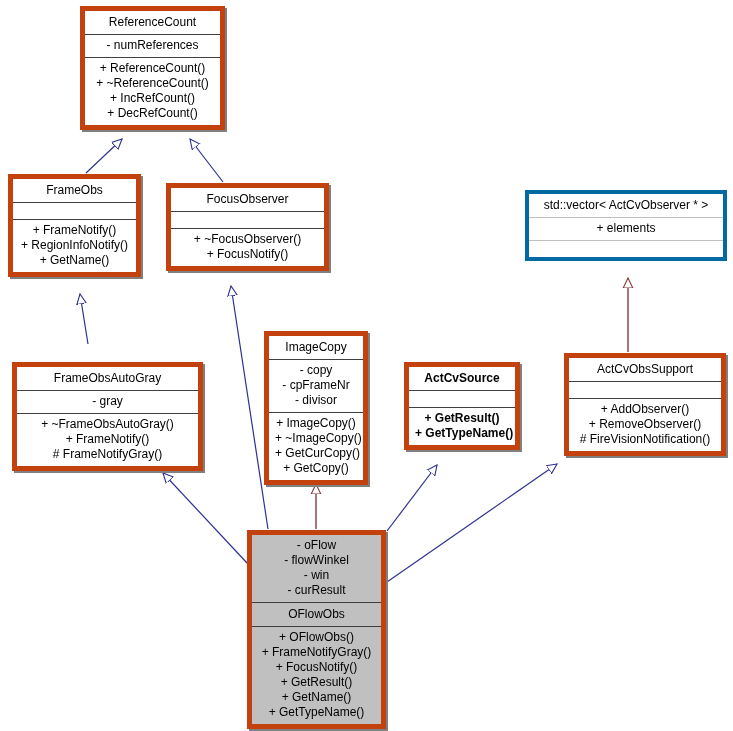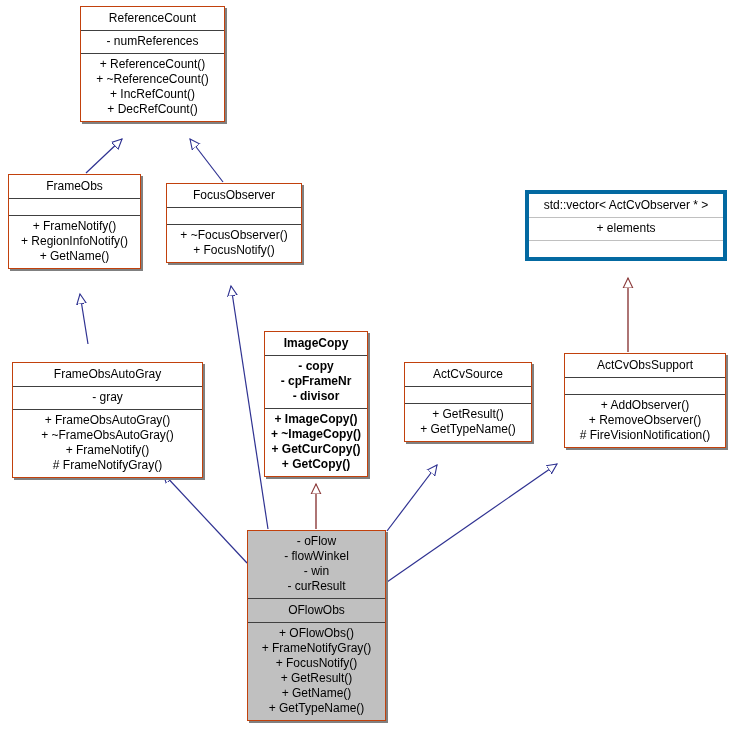--- a/index.html
+++ b/index.html
@@ -20,21 +20,21 @@
     left: 0;
     top: 0;
     width: 733px;
     height: 731px;
     pointer-events: none;
   }
   .node {
     position: absolute;
     box-sizing: border-box;
     background: #ffffff;
-    border: 1px solid #c2410c;
+    border: 5px solid #c2410c;
     z-index: 2;
   }
   .node.shadow {
     box-shadow: 2px 2px 0 0 #808080;
   }
   .node.highlight {
     background: #c0c0c0;
   }
   .node.faint {
     border: 4px solid #0369a1;
@@ -130,62 +130,61 @@
     </div>
     <div class="node shadow" style="left: 8px; top: 174px; width: 133px;">
       <div class="sec title">FrameObs</div>
       <div class="sec attrs empty"></div>
       <div class="sec ops">
         <div class="member">+ FrameNotify()</div>
         <div class="member">+ RegionInfoNotify()</div>
         <div class="member">+ GetName()</div>
       </div>
     </div>
-    <div class="node shadow" style="left: 166px; top: 183px; width: 136px;">
+    <div class="node shadow" style="left: 166px; top: 183px; width: 163px;">
       <div class="sec title">FocusObserver</div>
       <div class="sec attrs empty"></div>
       <div class="sec ops">
         <div class="member">+ ~FocusObserver()</div>
         <div class="member">+ FocusNotify()</div>
       </div>
     </div>
     <div class="node faint" style="left: 525px; top: 190px; width: 202px;">
       <div class="sec title">std::vector&lt; ActCvObserver * &gt;</div>
       <div class="sec attrs">
         <div class="member">+ elements</div>
       </div>
       <div class="sec ops empty"></div>
     </div>
     <div class="node shadow" style="left: 12px; top: 362px; width: 191px;">
       <div class="sec title">FrameObsAutoGray</div>
       <div class="sec attrs">
         <div class="member">- gray</div>
       </div>
       <div class="sec ops">
-        <div class="member">+ FrameObsAutoGray()</div>
         <div class="member">+ ~FrameObsAutoGray()</div>
         <div class="member">+ FrameNotify()</div>
         <div class="member"># FrameNotifyGray()</div>
       </div>
     </div>
-    <div class="node shadow" style="left: 264px; top: 331px; width: 104px; font-weight: bold;">
+    <div class="node shadow" style="left: 264px; top: 331px; width: 104px;">
       <div class="sec title">ImageCopy</div>
       <div class="sec attrs">
         <div class="member">- copy</div>
         <div class="member">- cpFrameNr</div>
         <div class="member">- divisor</div>
       </div>
       <div class="sec ops">
         <div class="member">+ ImageCopy()</div>
         <div class="member">+ ~ImageCopy()</div>
         <div class="member">+ GetCurCopy()</div>
         <div class="member">+ GetCopy()</div>
       </div>
     </div>
-    <div class="node shadow" style="left: 404px; top: 362px; width: 128px;">
+    <div class="node shadow" style="left: 404px; top: 362px; width: 116px; font-weight: bold;">
       <div class="sec title">ActCvSource</div>
       <div class="sec attrs empty"></div>
       <div class="sec ops">
         <div class="member">+ GetResult()</div>
         <div class="member">+ GetTypeName()</div>
       </div>
     </div>
     <div class="node shadow" style="left: 548px; top: 353px; width: 162px; margin-left: 16px;">
       <div class="sec title">ActCvObsSupport</div>
       <div class="sec attrs empty"></div>

